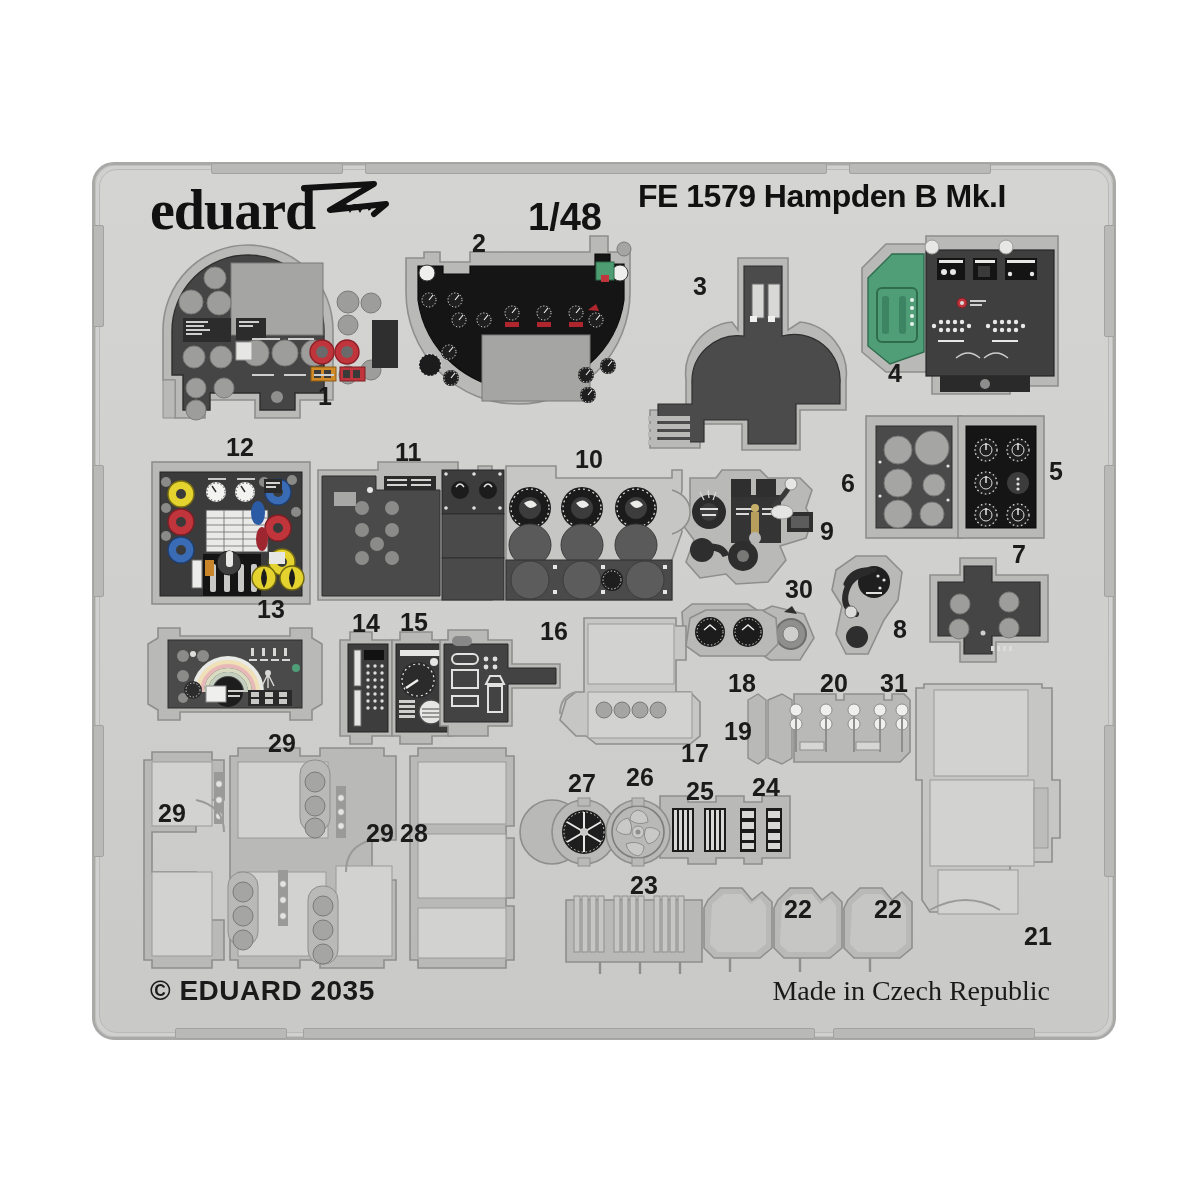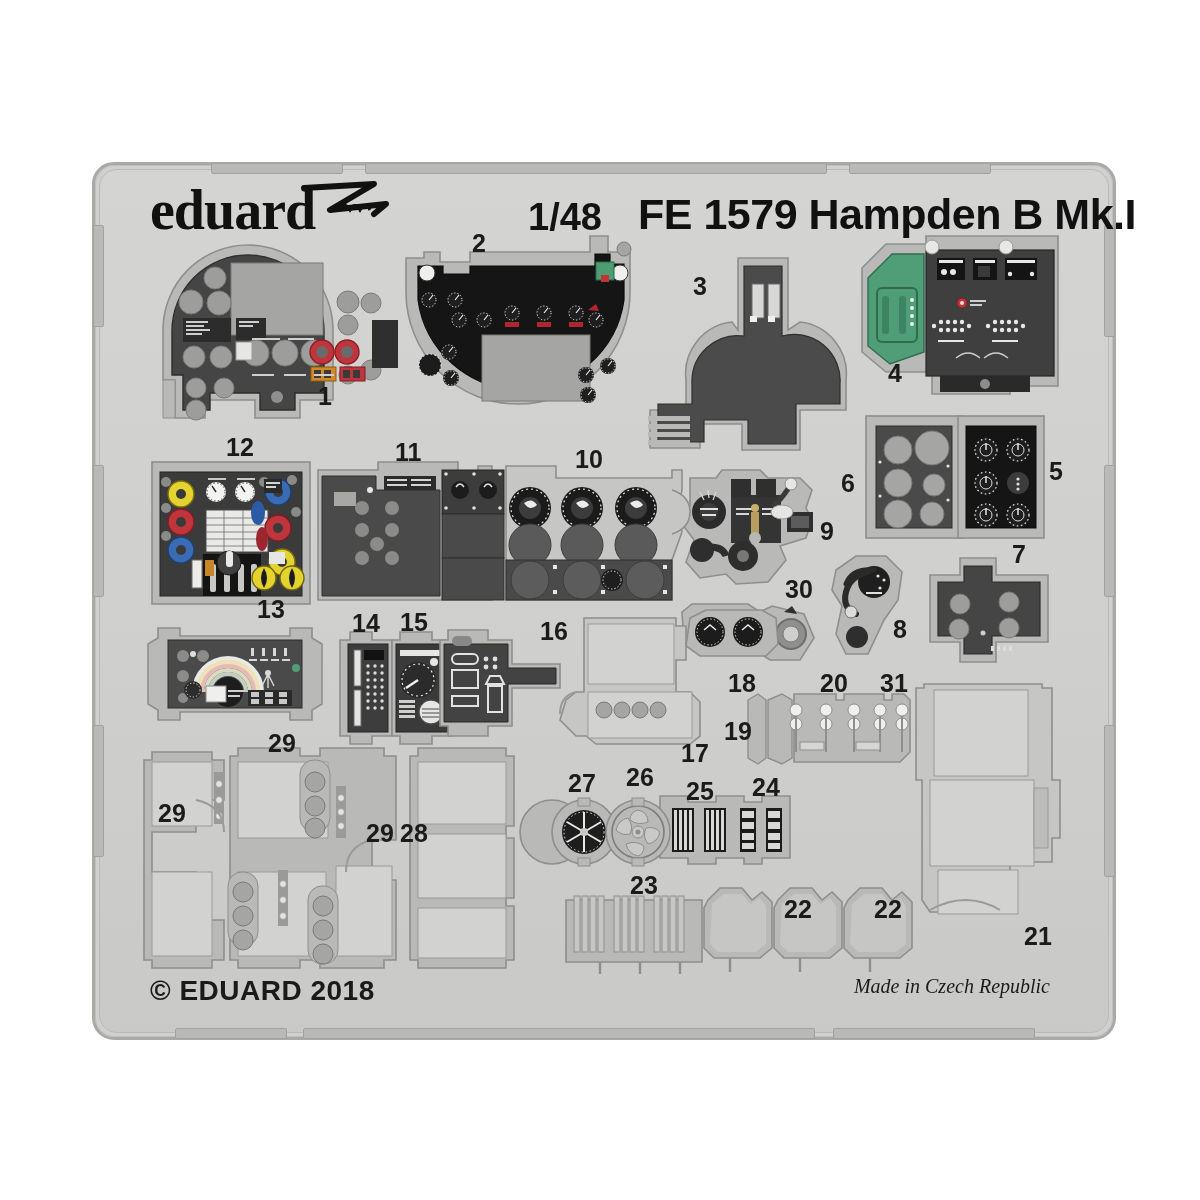--- a/index.html
+++ b/index.html
@@ -30,30 +30,30 @@
   
   .brand{
     position:absolute;left:150px;top:178px;font-weight:bold;font-size:56px;
     letter-spacing:-1px;color:#111;font-family:"Liberation Serif",serif;
   }
   .zoomlogo{position:absolute;left:300px;top:180px;width:100px;height:42px;}
   .scale{
     position:absolute;left:528px;top:196px;font-size:38px;font-weight:bold;color:#131313;
   }
   .title{
-    position:absolute;left:638px;top:178px;font-size:43px;font-weight:bold;color:#111;
-    white-space:nowrap;letter-spacing:-0.5px;margin-top:12px;
+    position:absolute;left:638px;top:178px;font-size:32px;font-weight:bold;color:#111;
+    white-space:nowrap;letter-spacing:-0.5px;
   }
   .copy{
     position:absolute;left:150px;top:975px;font-size:28px;color:#1a1a1a;font-weight:bold;
     letter-spacing:.5px;
   }
   .madein{
-    position:absolute;right:150px;top:975px;font-size:20px;color:#1a1a1a;
-    font-family:"Liberation Serif",serif;white-space:nowrap;font-style:italic;
+    position:absolute;right:150px;top:975px;font-size:28px;color:#1a1a1a;
+    font-family:"Liberation Serif",serif;white-space:nowrap;
   }
 
   svg{display:block;overflow:visible;}
 </style>
 </head>
 <body>
 
 <div id="stage">
 
   <div id="fret">
@@ -78,21 +78,21 @@
   <div class="zoomlogo">
     <svg viewBox="0 0 100 42" width="100" height="42" aria-hidden="true">
       <path d="M4 8 L74 4 L30 30 L86 24 L74 34" fill="none" stroke="#111" stroke-width="6" stroke-linecap="round" stroke-linejoin="round"></path>
       <path d="M40 30 q5 -9 10 0 q5 -9 10 0 q5 -9 10 0" fill="none" stroke="#111" stroke-width="3"></path>
     </svg>
   </div>
 
   <div class="scale">1/48</div>
   <div class="title">FE 1579 Hampden B Mk.I</div>
 
-  <div class="copy">© EDUARD 2018</div>
+  <div class="copy">© EDUARD 2035</div>
   <div class="madein">Made in Czech Republic</div>
 
   <svg id="parts-layer" style="position:absolute;left:0;top:0;" width="1200" height="1200" viewBox="0 0 1200 1200">
     <defs>
       <g id="dialface">
         <circle r="12" fill="#1e1e1e"></circle>
         <circle r="11" fill="none" stroke="#e8e8e8" stroke-width="1.2" stroke-dasharray="1.6 2.6"></circle>
         <circle r="6" fill="none" stroke="#dcdcdc" stroke-width="1"></circle>
         <line x1="0" y1="0" x2="0" y2="-7" stroke="#f0f0f0" stroke-width="1.4"></line>
       </g>

